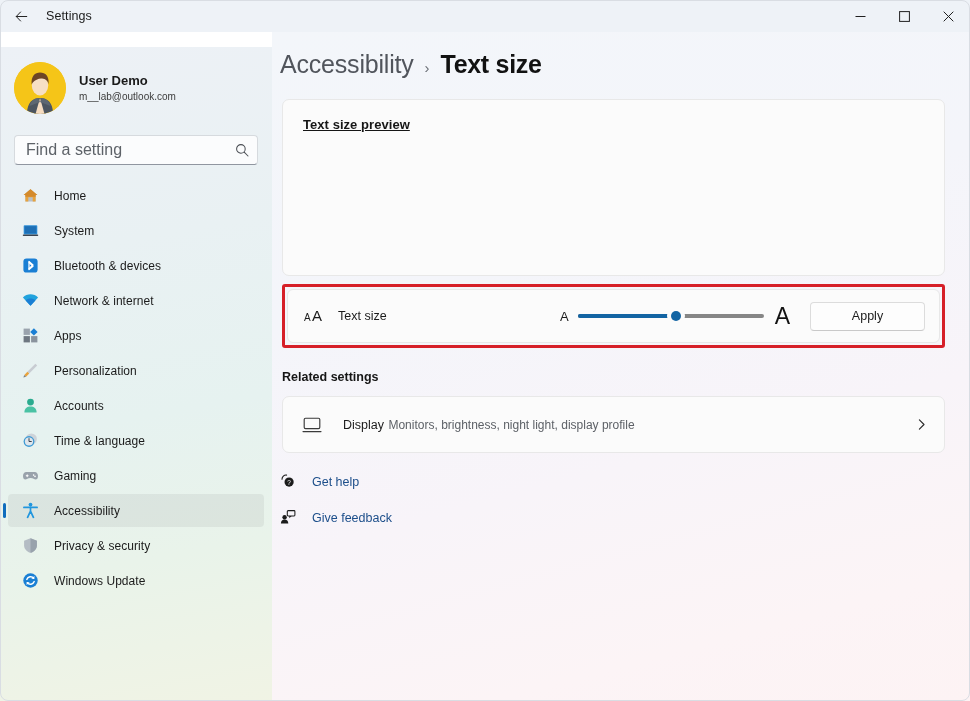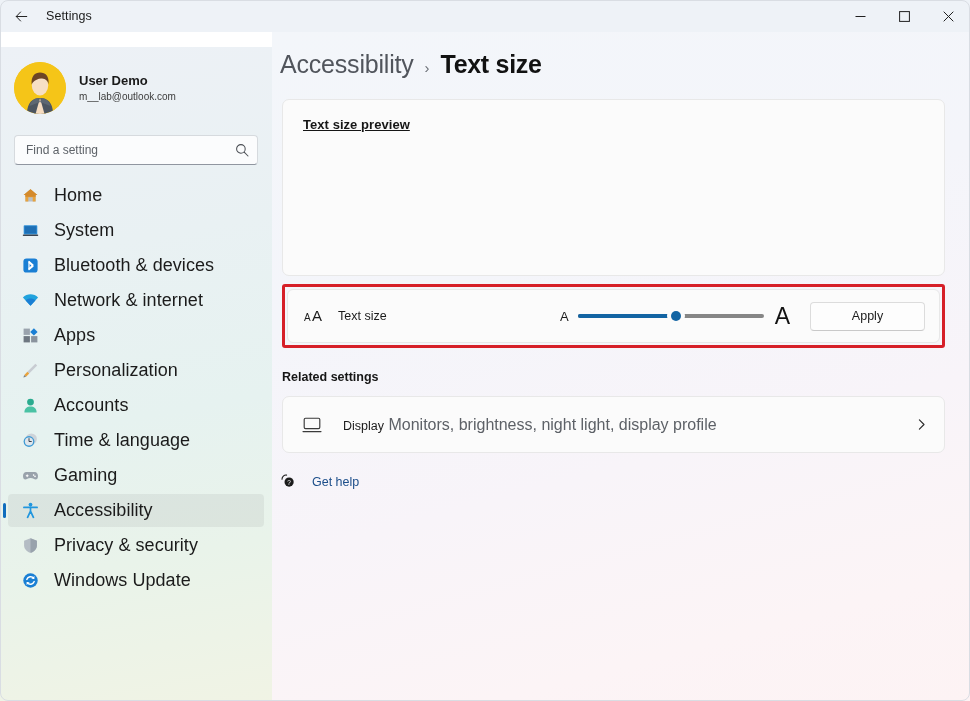--- a/index.html
+++ b/index.html
@@ -106,21 +106,21 @@
     display: flex;
     align-items: center;
     padding: 0 8px 0 11px;
   }
   #search-input {
     flex: 1;
     border: none;
     outline: none;
     background: transparent;
     font-family: "Liberation Sans", sans-serif;
-    font-size: 12px;
+    font-size: 16px;
     color: #4d7c0f;
   }
   #search-input::placeholder { color: #5d6268; }
   #search-icon { flex: 0 0 auto; display: flex; }
 
   #nav { margin-top: 14px; }
   .nav-item {
     position: relative;
     height: 33px;
     margin: 0 8px 2px 8px;
@@ -143,21 +143,21 @@
   }
   .nav-item.selected .nav-pill { display: block; }
   .nav-icon {
     width: 18px; height: 18px;
     flex: 0 0 18px;
     display: flex; align-items: center; justify-content: center;
   }
   .nav-icon svg { display: block; }
   .nav-label {
     margin-left: 15px;
-    font-size: 18px;
+    font-size: 12px;
     color: #1b1b1b;
     letter-spacing: .05px;
   }
 
   
   #main {
     position: absolute;
     top: 32px; left: 272px;
     width: 698px;
     height: 669px;
@@ -333,21 +333,21 @@
     width: 26px; flex: 0 0 26px;
     display: flex; align-items: center; justify-content: center;
   }
   #display-text { margin-left: 17px; }
   #display-title {
     font-size: 12.5px;
     color: #1b1b1b;
     line-height: 1.35;
   }
   #display-sub {
-    font-size: 16px;
+    font-size: 12px;
     color: #5d6167;
     line-height: 1.45;
     margin-top: 1px;
   }
   #display-spacer { flex: 1; }
   #display-chevron { display: flex; }
 
   .link-row {
     display: flex;
     align-items: flex-end;
@@ -657,17 +657,28 @@
       <span class="link-icon">
         <svg width="16" height="16" viewBox="0 0 16 16">
           <path d="M2 6.3 C2 3.6 4.1 1.8 6.6 2.1" fill="none" stroke="#1b1b1b" stroke-width="1.1" stroke-linecap="round"></path>
           <circle cx="9.1" cy="9.1" r="4.6" fill="#1b1b1b"></circle>
           <text x="9.1" y="11.7" text-anchor="middle" font-family="Liberation Sans, sans-serif" font-size="6.4" fill="#ffffff">?</text>
         </svg>
       </span>
       <span class="link-label">Get help</span>
     </div>
 
+    <div class="link-row">
+      <span class="link-icon">
+        <svg width="16" height="16" viewBox="0 0 16 16">
+          <rect x="7.3" y="1.6" width="7.6" height="5.3" rx="0.8" fill="none" stroke="#1b1b1b" stroke-width="1.05"></rect>
+          <path d="M9.3 6.9 L9.3 9.2 L11.6 6.9" fill="#1b1b1b"></path>
+          <circle cx="4.6" cy="8.3" r="2.2" fill="#1b1b1b"></circle>
+          <path d="M0.9 14.6 C0.9 11.6 2.5 10.4 4.6 10.4 C6.7 10.4 8.3 11.6 8.3 14.6 Z" fill="#1b1b1b"></path>
+        </svg>
+      </span>
+      <span class="link-label">Give feedback</span>
+    </div>
 
   </div>
 
   <div id="win-border"></div>
 </div>
 
 </body></html>

